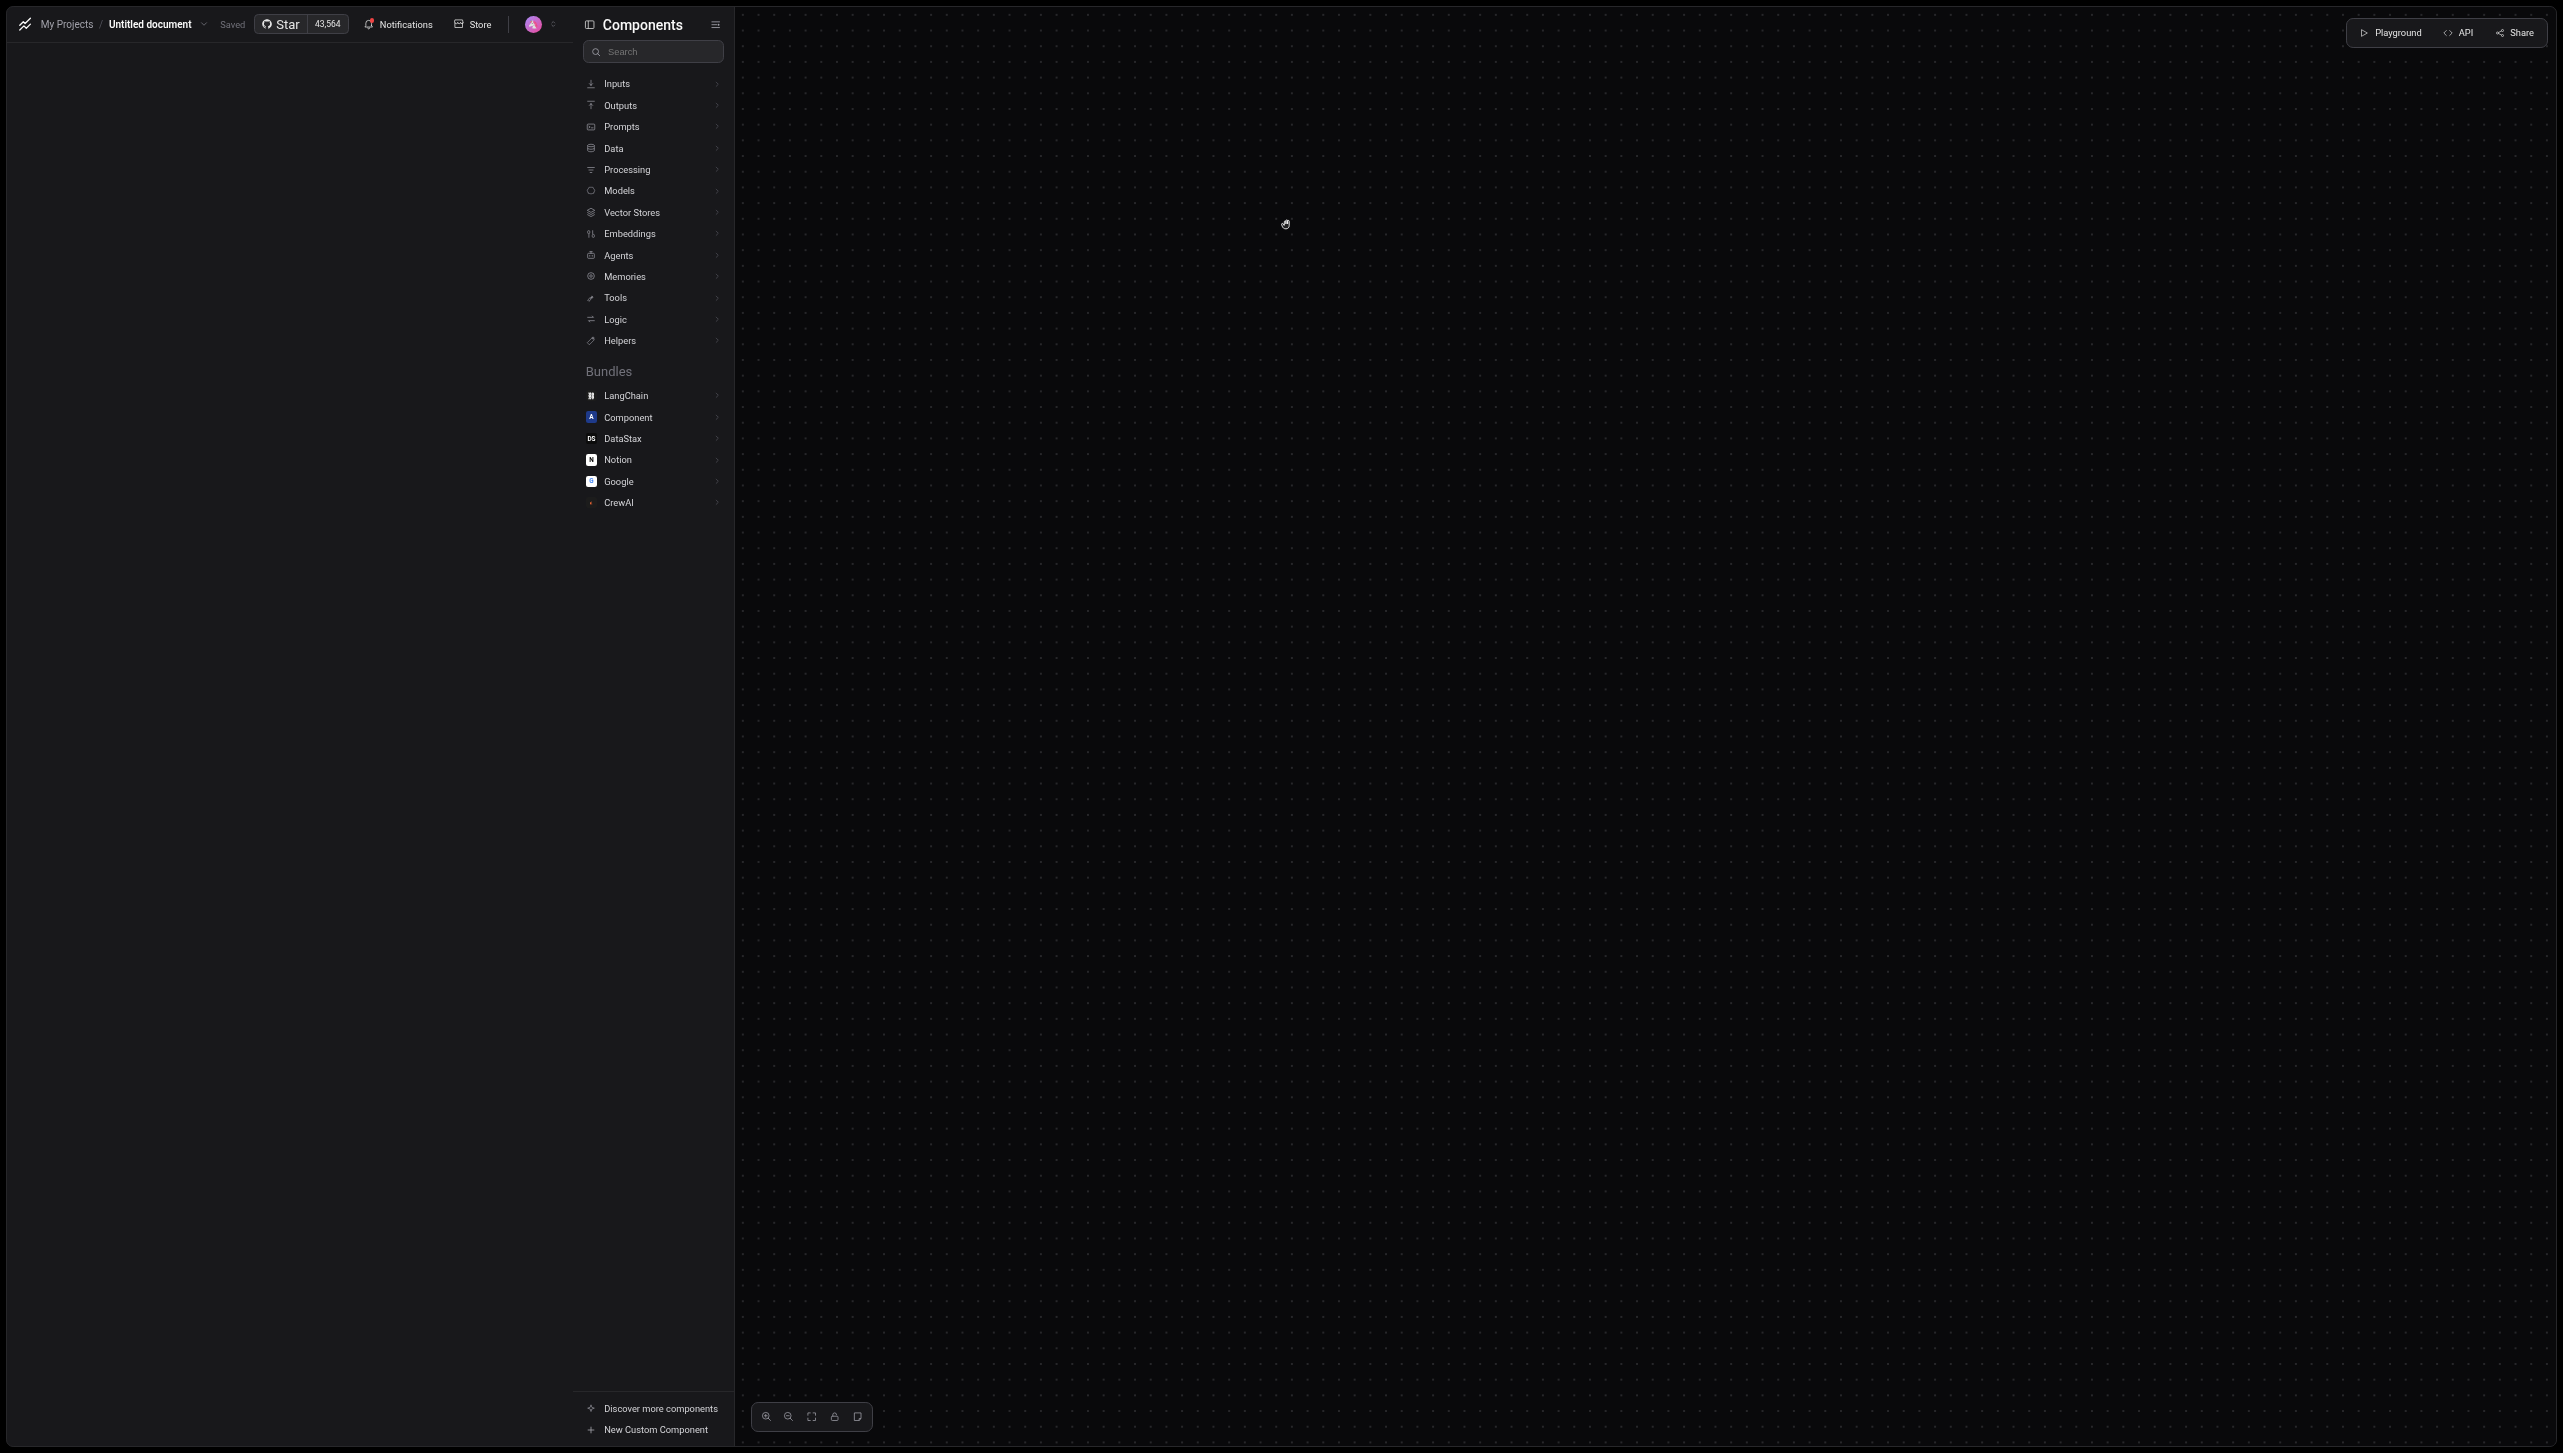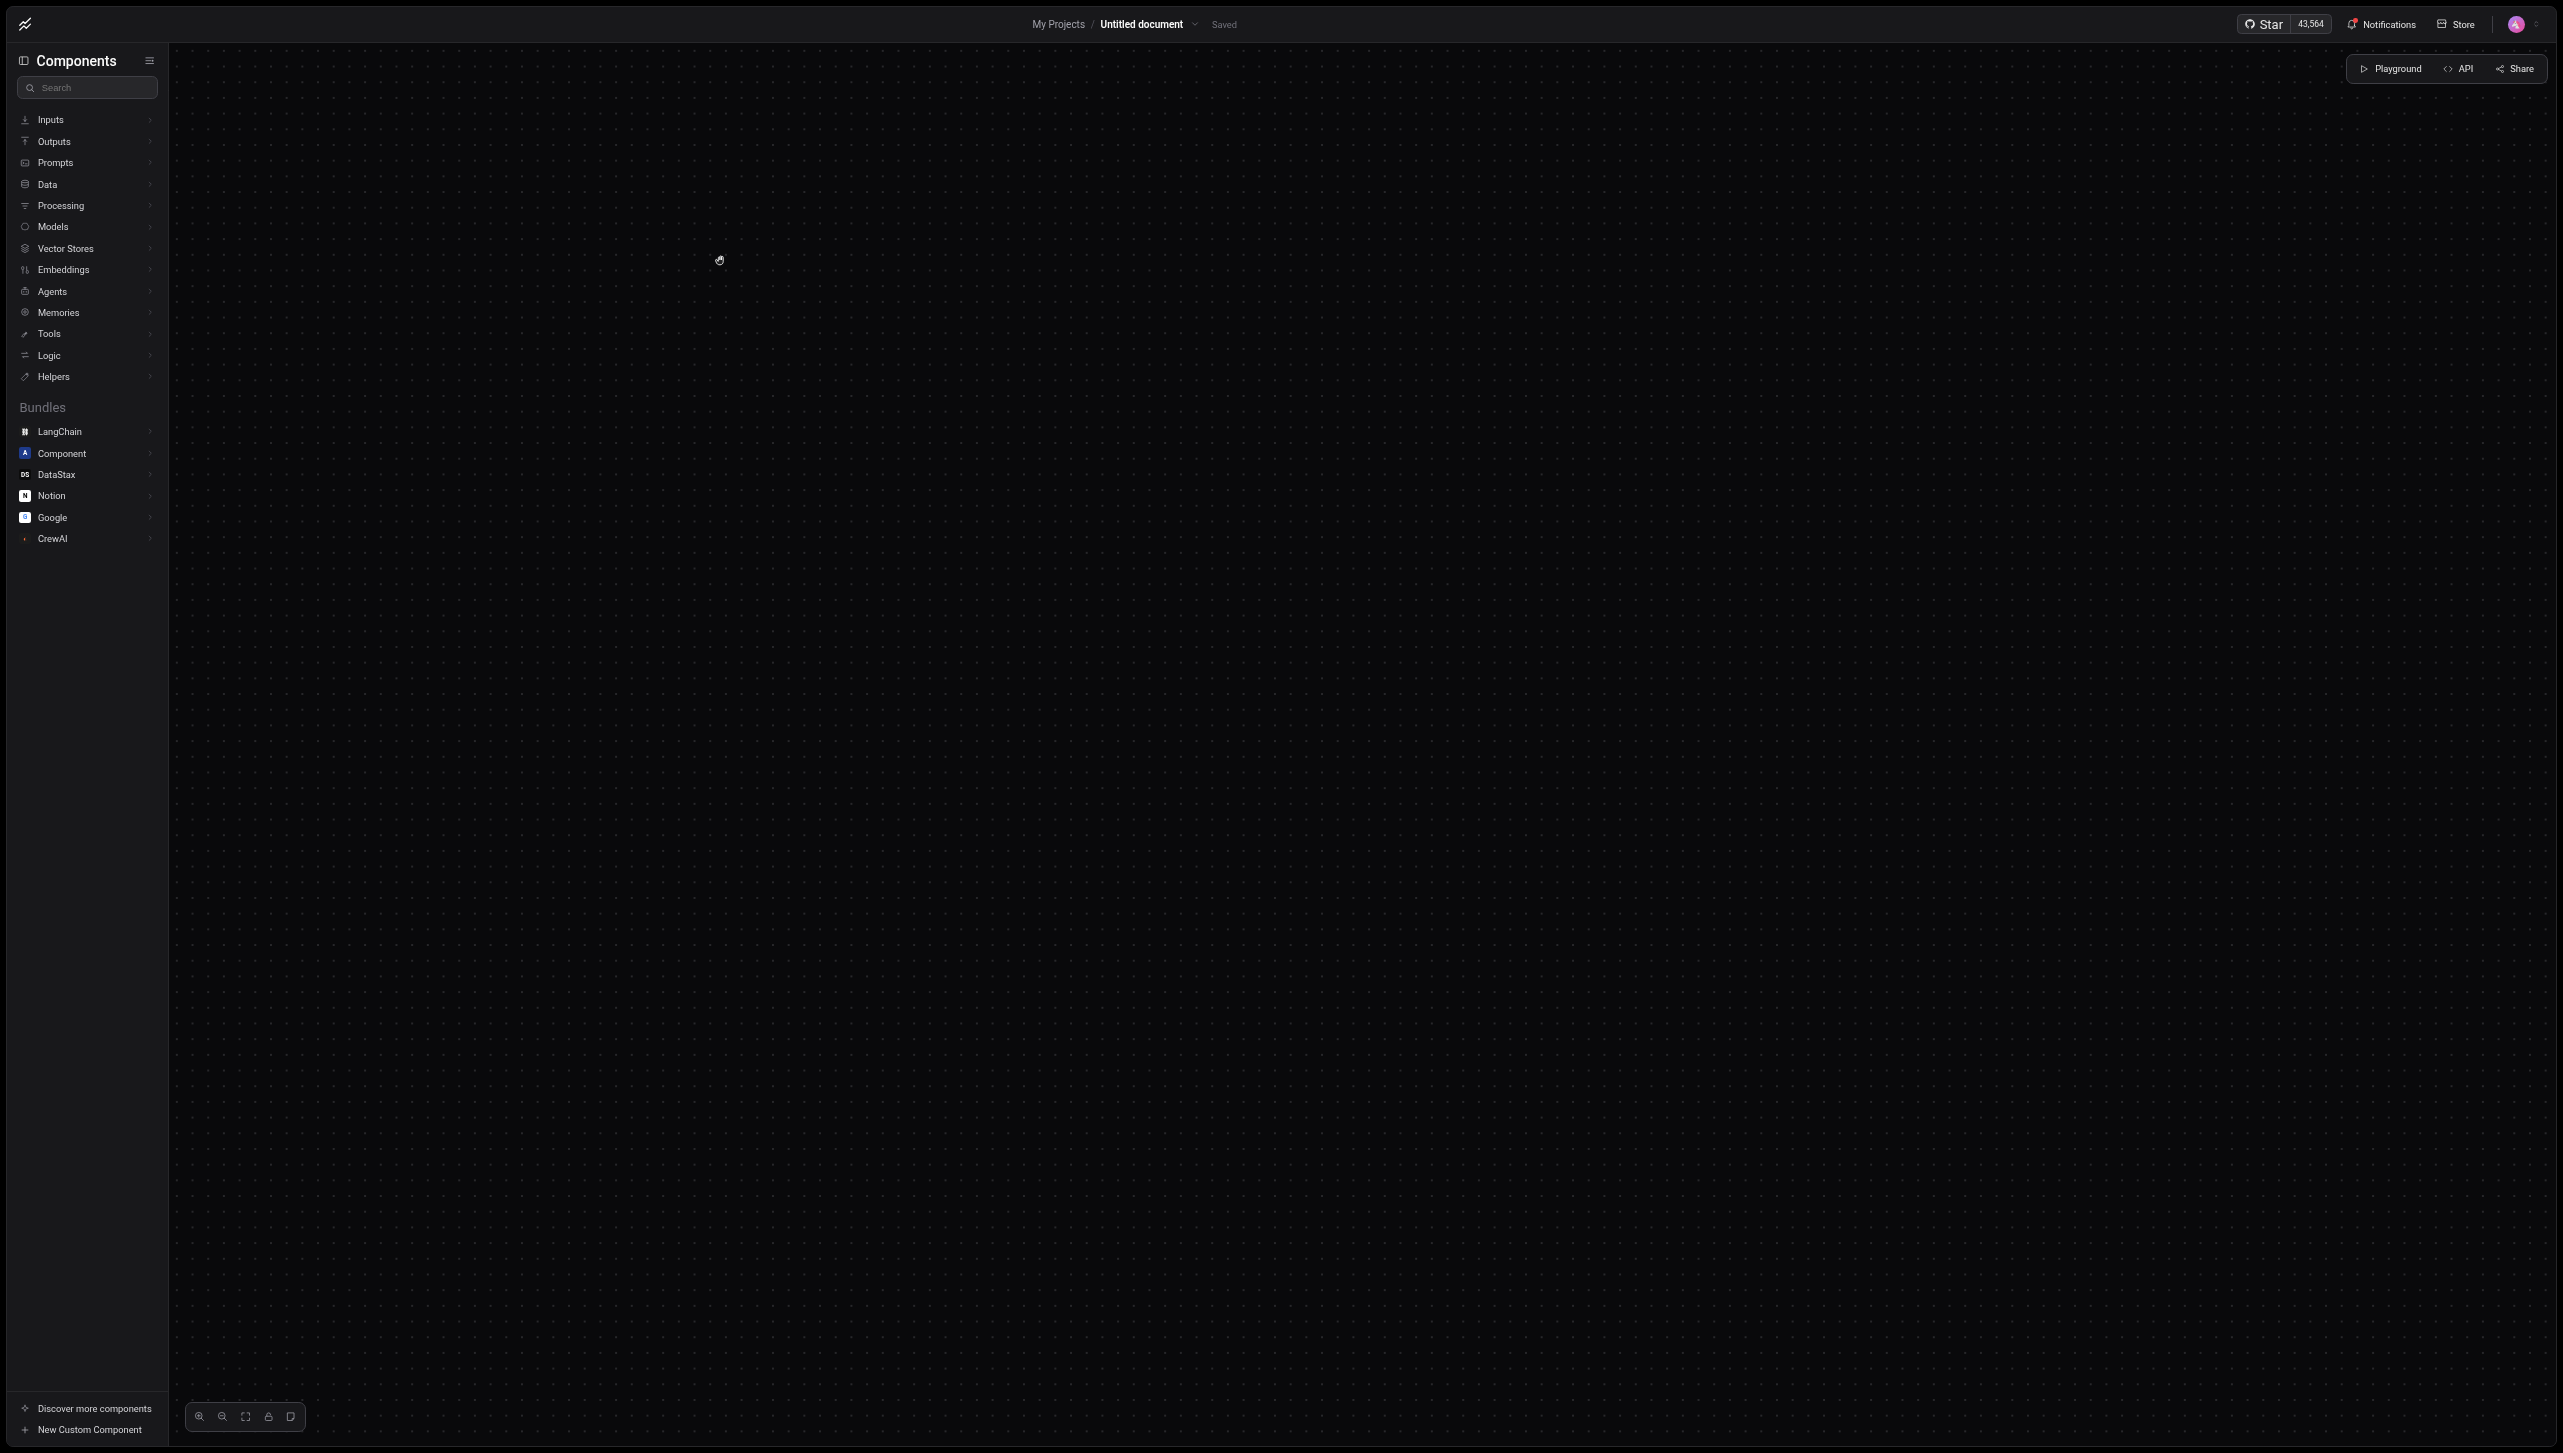--- a/index.html
+++ b/index.html
@@ -1,17 +1,17 @@
 <!DOCTYPE html>
 <html style="font-size:11.4px"><head>
 <meta charset="utf-8">
 <style>
 * { margin: 0; padding: 0; box-sizing: border-box; }
 html, body { width: 100%; height: 100%; background: #000; font-family: -apple-system, BlinkMacSystemFont, "Segoe UI", Roboto, sans-serif; color: #e5e5e5; overflow: hidden; }
-.app-frame { position: absolute; inset: 5.7px; background: #18181b; border-radius: 7.1px; display: flex; flex-direction: column; overflow: hidden; border: 0.7px solid #27272a; }
+.app-frame { position: absolute; inset: 5.7px; background: #18181b; border-radius: 7.1px; display: flex; overflow: hidden; border: 0.7px solid #27272a; }
 
 
 .header { height: 36px; display: flex; align-items: center; padding: 0 11.4px; border-bottom: 0.7px solid #27272a; gap: 8.5px; }
 .logo { width: 14.2px; height: 14.2px; display: flex; align-items: center; justify-content: center; }
 .header-center { flex: 1; display: flex; align-items: center; justify-content: center; gap: 5.7px; font-size: 10px; }
 .bc-link { color: #a1a1aa; cursor: pointer; }
 .bc-sep { color: #52525b; }
 .bc-current { color: #fafafa; font-weight: 600; }
 .chevron-btn { width: 13px; height: 13px; display: flex; align-items: center; justify-content: center; color: #71717a; cursor: pointer; }
 .saved-label { color: #71717a; font-size: 9.3px; margin-left: 4.3px; }

